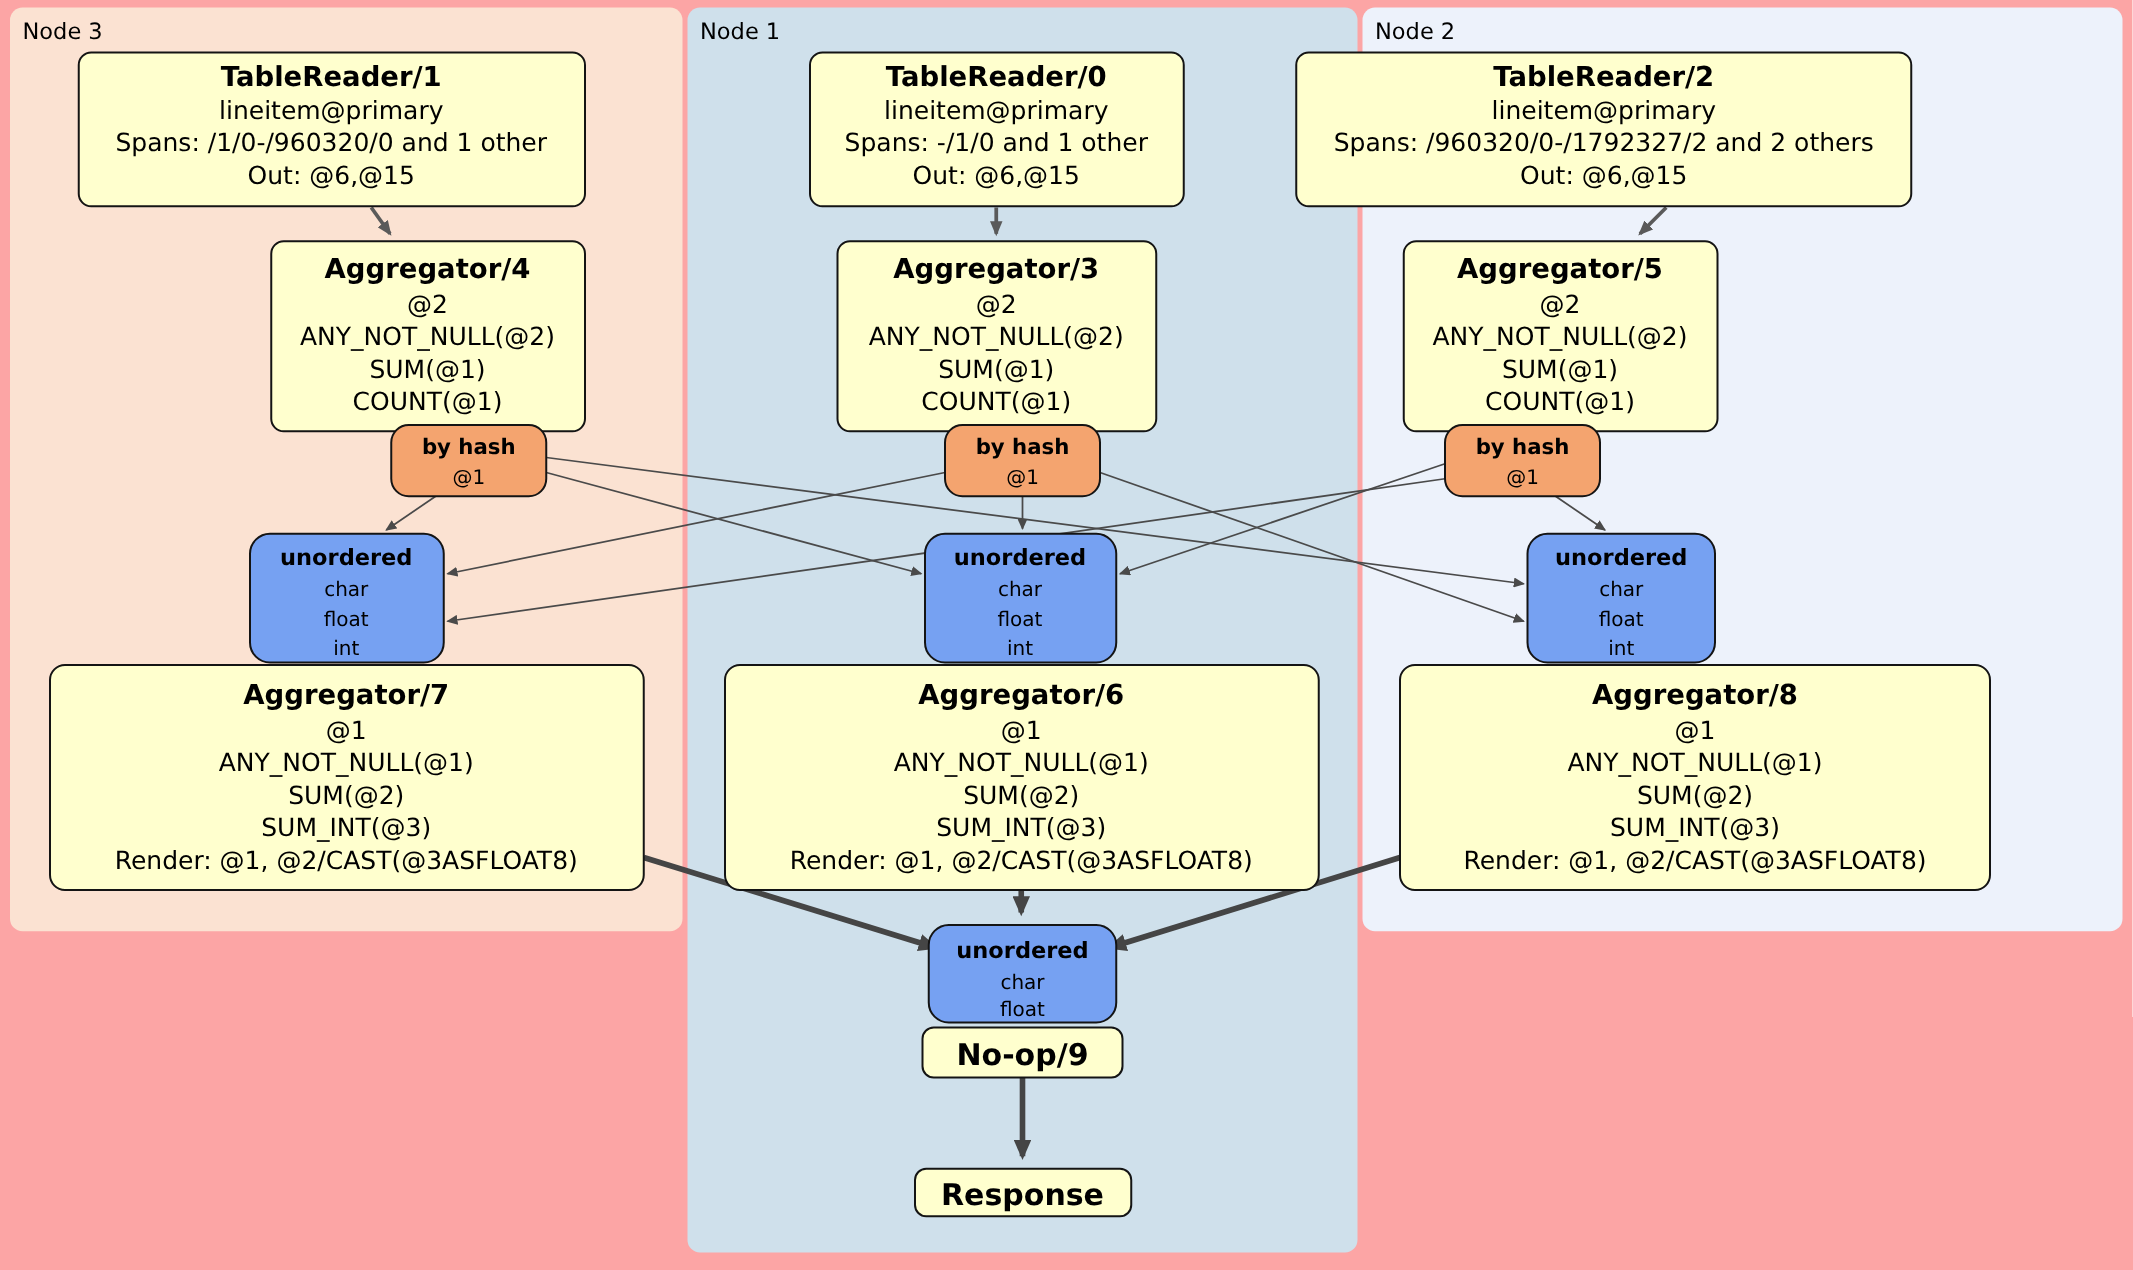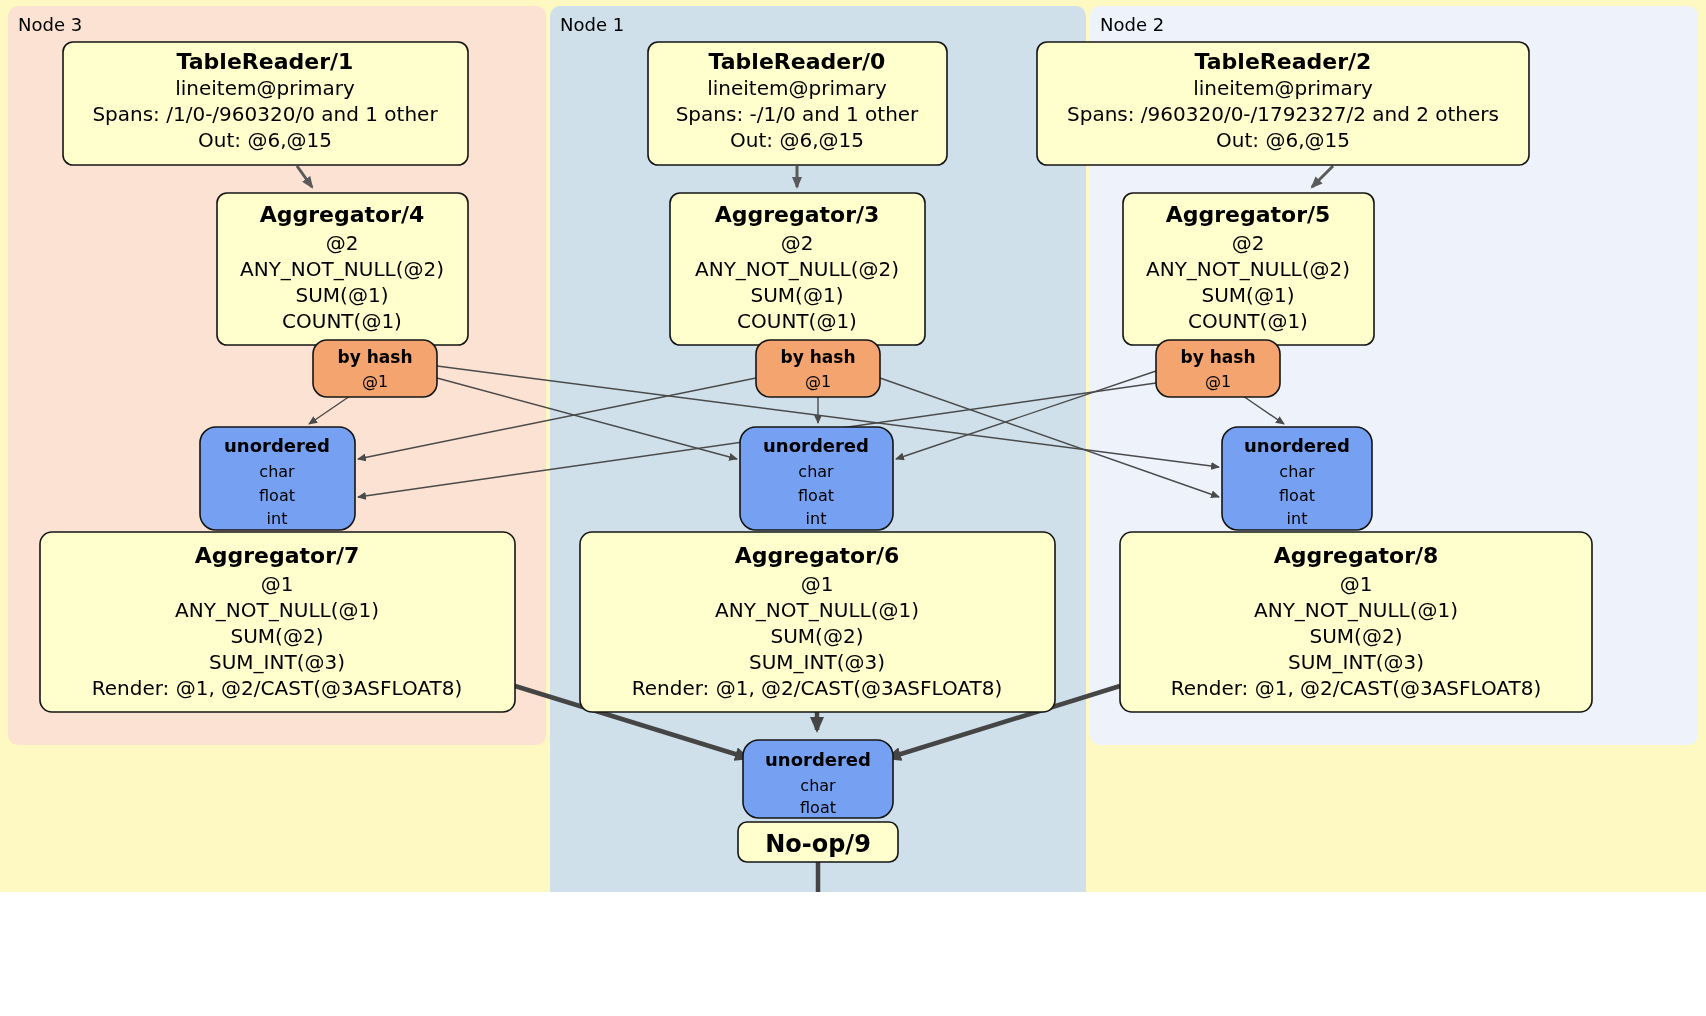--- a/index.html
+++ b/index.html
@@ -1,16 +1,16 @@
 <!DOCTYPE html>
 <html><head>
 <meta charset="utf-8">
 <style>
   html,body{margin:0;padding:0;background:#ffffff;}
-  #stage{position:relative;width:1706px;height:892px;background:#fef9c3;overflow:hidden;}
+  #stage{position:relative;width:1706px;height:1016px;background:#fca5a5;overflow:hidden;}
   svg text{font-family:"DejaVu Sans","Liberation Sans",sans-serif;fill:#000;}
   .t22b{font-size:22px;font-weight:bold;}
   .t20{font-size:20px;}
   .t18b{font-size:18px;font-weight:bold;}
   .t17b{font-size:17px;font-weight:bold;}
   .t16{font-size:16px;}
   .t24b{font-size:24px;font-weight:bold;}
   .t18{font-size:18px;}
   .ybox{fill:#ffffce;stroke:#141414;stroke-width:1.6;}
   .obox{fill:#f4a46f;stroke:#141414;stroke-width:1.6;}

